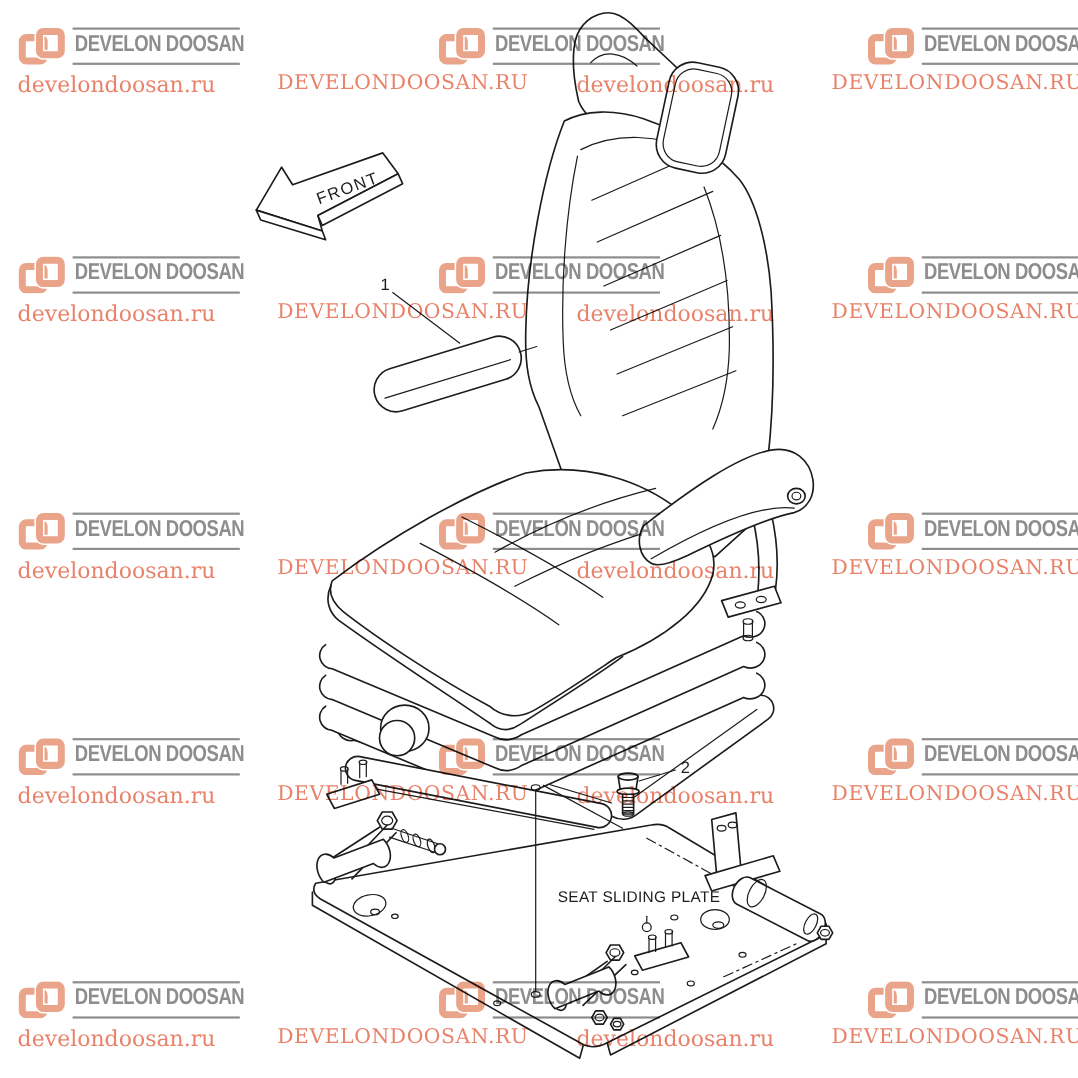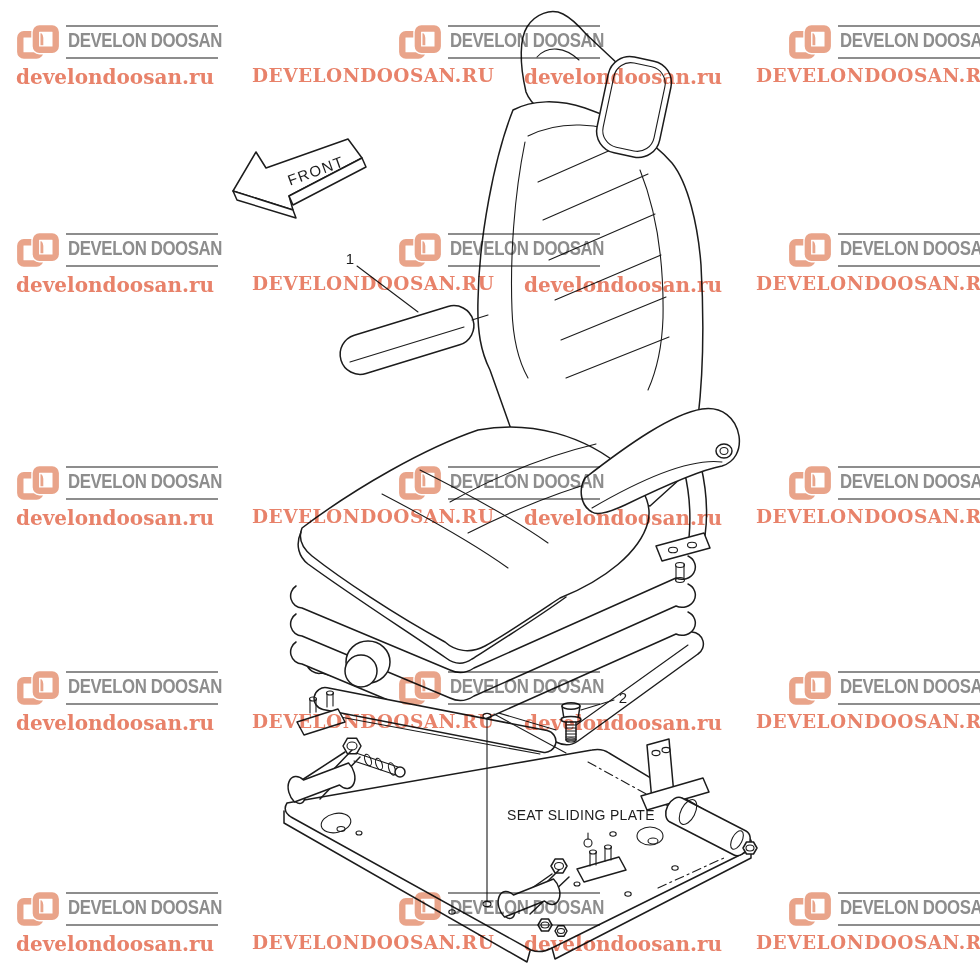--- a/index.html
+++ b/index.html
@@ -17,21 +17,21 @@
   #watermarks{position:absolute;left:0;top:0;width:980px;height:980px;z-index:2;
               mix-blend-mode:multiply;pointer-events:none;}
   .wm-logo{position:absolute;display:flex;gap:6px;height:34px;}
   .wm-icon rect{fill:none;stroke:var(--wm-icon);stroke-width:9;}
   .wm-icon rect.halo{stroke:#fff;stroke-width:13;}
   .wm-wordmark{width:150px;border-top:2px solid var(--wm-gray);border-bottom:2px solid var(--wm-gray);
                padding:1px 0 2px 2px;overflow:visible;}
   .wm-wordmark-text{display:inline-block;white-space:nowrap;transform:scaleX(.8);transform-origin:0 50%;
                     font-weight:bold;font-size:21px;line-height:23px;letter-spacing:-.5px;
                     color:var(--wm-gray);font-family:"Liberation Sans",sans-serif;}
-  .wm-site{position:absolute;font-family:"DejaVu Serif",serif;font-weight:bold;color:var(--wm-site);
+  .wm-site{position:absolute;font-family:"DejaVu Serif",serif;font-weight:normal;color:var(--wm-site);
            white-space:nowrap;}
   .wm-site.lower{font-size:20px;}
   .wm-site.upper{font-size:18.5px;letter-spacing:.5px;}
 </style>
 </head>
 <body>
 
 <div id="stage" style="--line: #1c1c1c; --wm-icon: #e9a48a; --wm-gray: #8d8d8d; --wm-site: #e8826a;">
 
   <svg id="diagram" width="980" height="980" viewBox="0 0 980 980">

